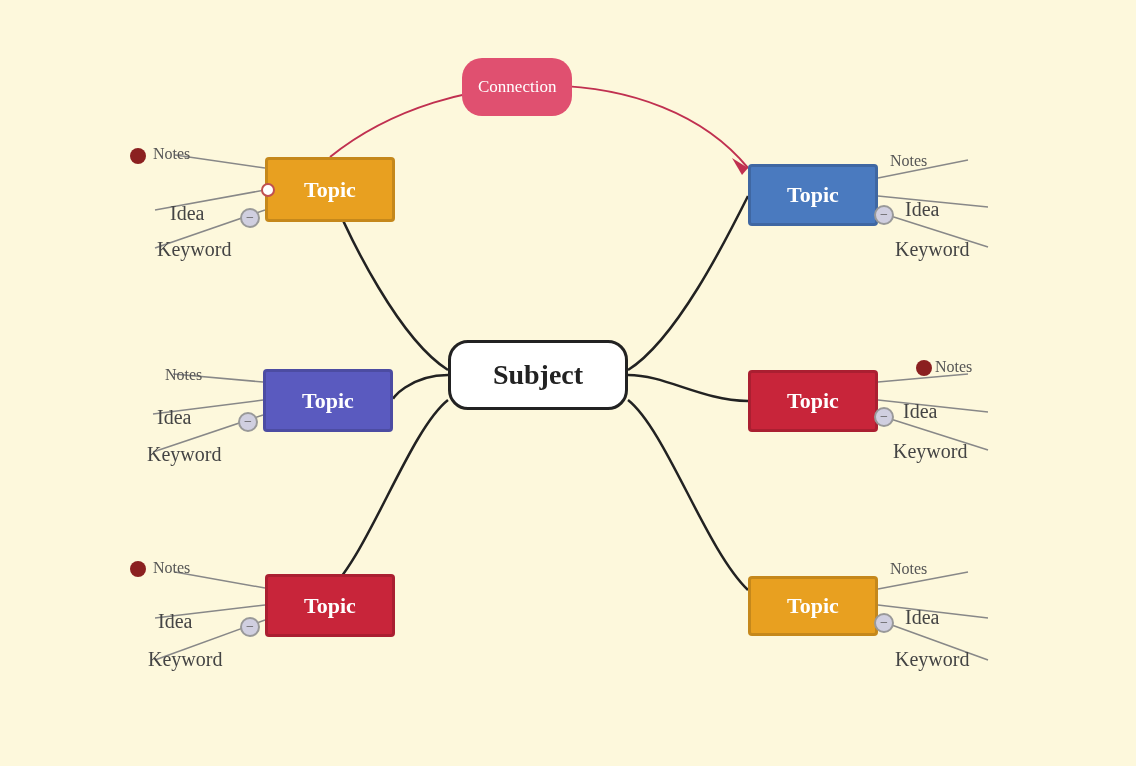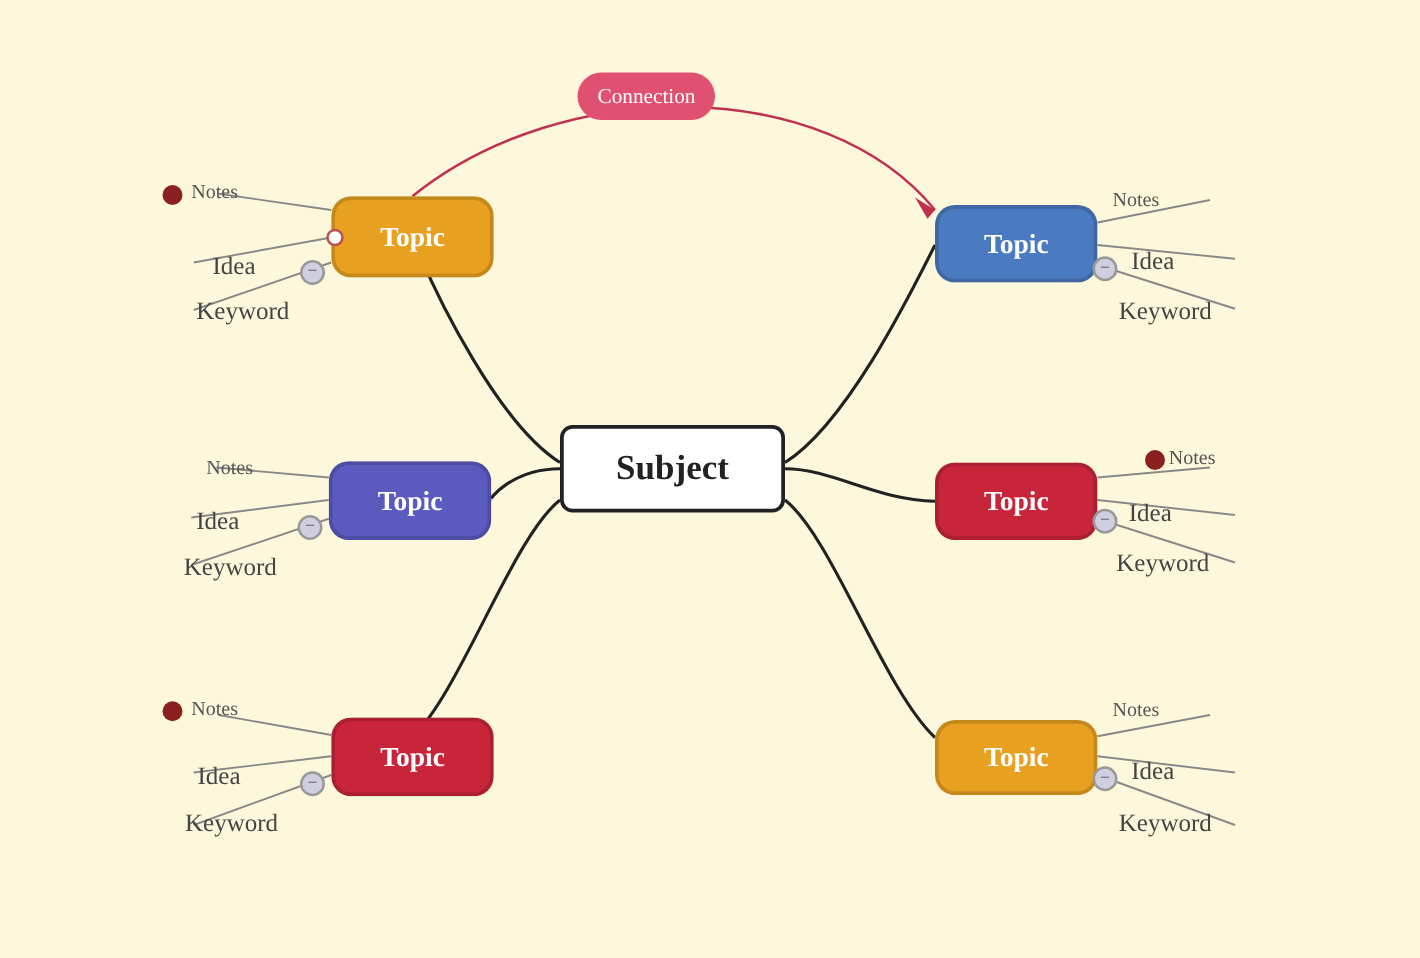--- a/index.html
+++ b/index.html
@@ -18,40 +18,40 @@
       top: 0; left: 0;
       width: 1136px;
       height: 766px;
     }
 
     .topic-node {
       position: absolute;
       display: flex;
       align-items: center;
       justify-content: center;
-      border-radius: 16px;
+      border-radius: 4px;
       font-size: 22px;
       font-weight: bold;
       color: white;
       cursor: pointer;
       border: 3px solid rgba(0,0,0,0.15);
     }
 
     .topic-orange { background-color: #e8a020; }
     .topic-blue-purple { background-color: #5a5abf; }
     .topic-blue { background-color: #4a7abf; }
     .topic-red { background-color: #c8253a; }
 
     .subject-node {
       position: absolute;
       display: flex;
       align-items: center;
       justify-content: center;
       border: 3px solid #222;
-      border-radius: 10px;
+      border-radius: 20px;
       background: white;
       font-size: 28px;
       font-weight: bold;
       color: #222;
       cursor: pointer;
     }
 
     .branch-label {
       position: absolute;
       font-size: 20px;
@@ -88,21 +88,21 @@
       color: #555;
       font-family: 'Comic Sans MS', cursive;
     }
 
     
     .connection-label {
       position: absolute;
       background: #e05070;
       color: white;
       border-radius: 20px;
-      padding: 9px 16px;
+      padding: 19px 16px;
       font-size: 17px;
       font-family: 'Comic Sans MS', cursive;
       top: 58px;
       left: 462px;
     }
 
     
     .open-circle {
       position: absolute;
       width: 14px;

